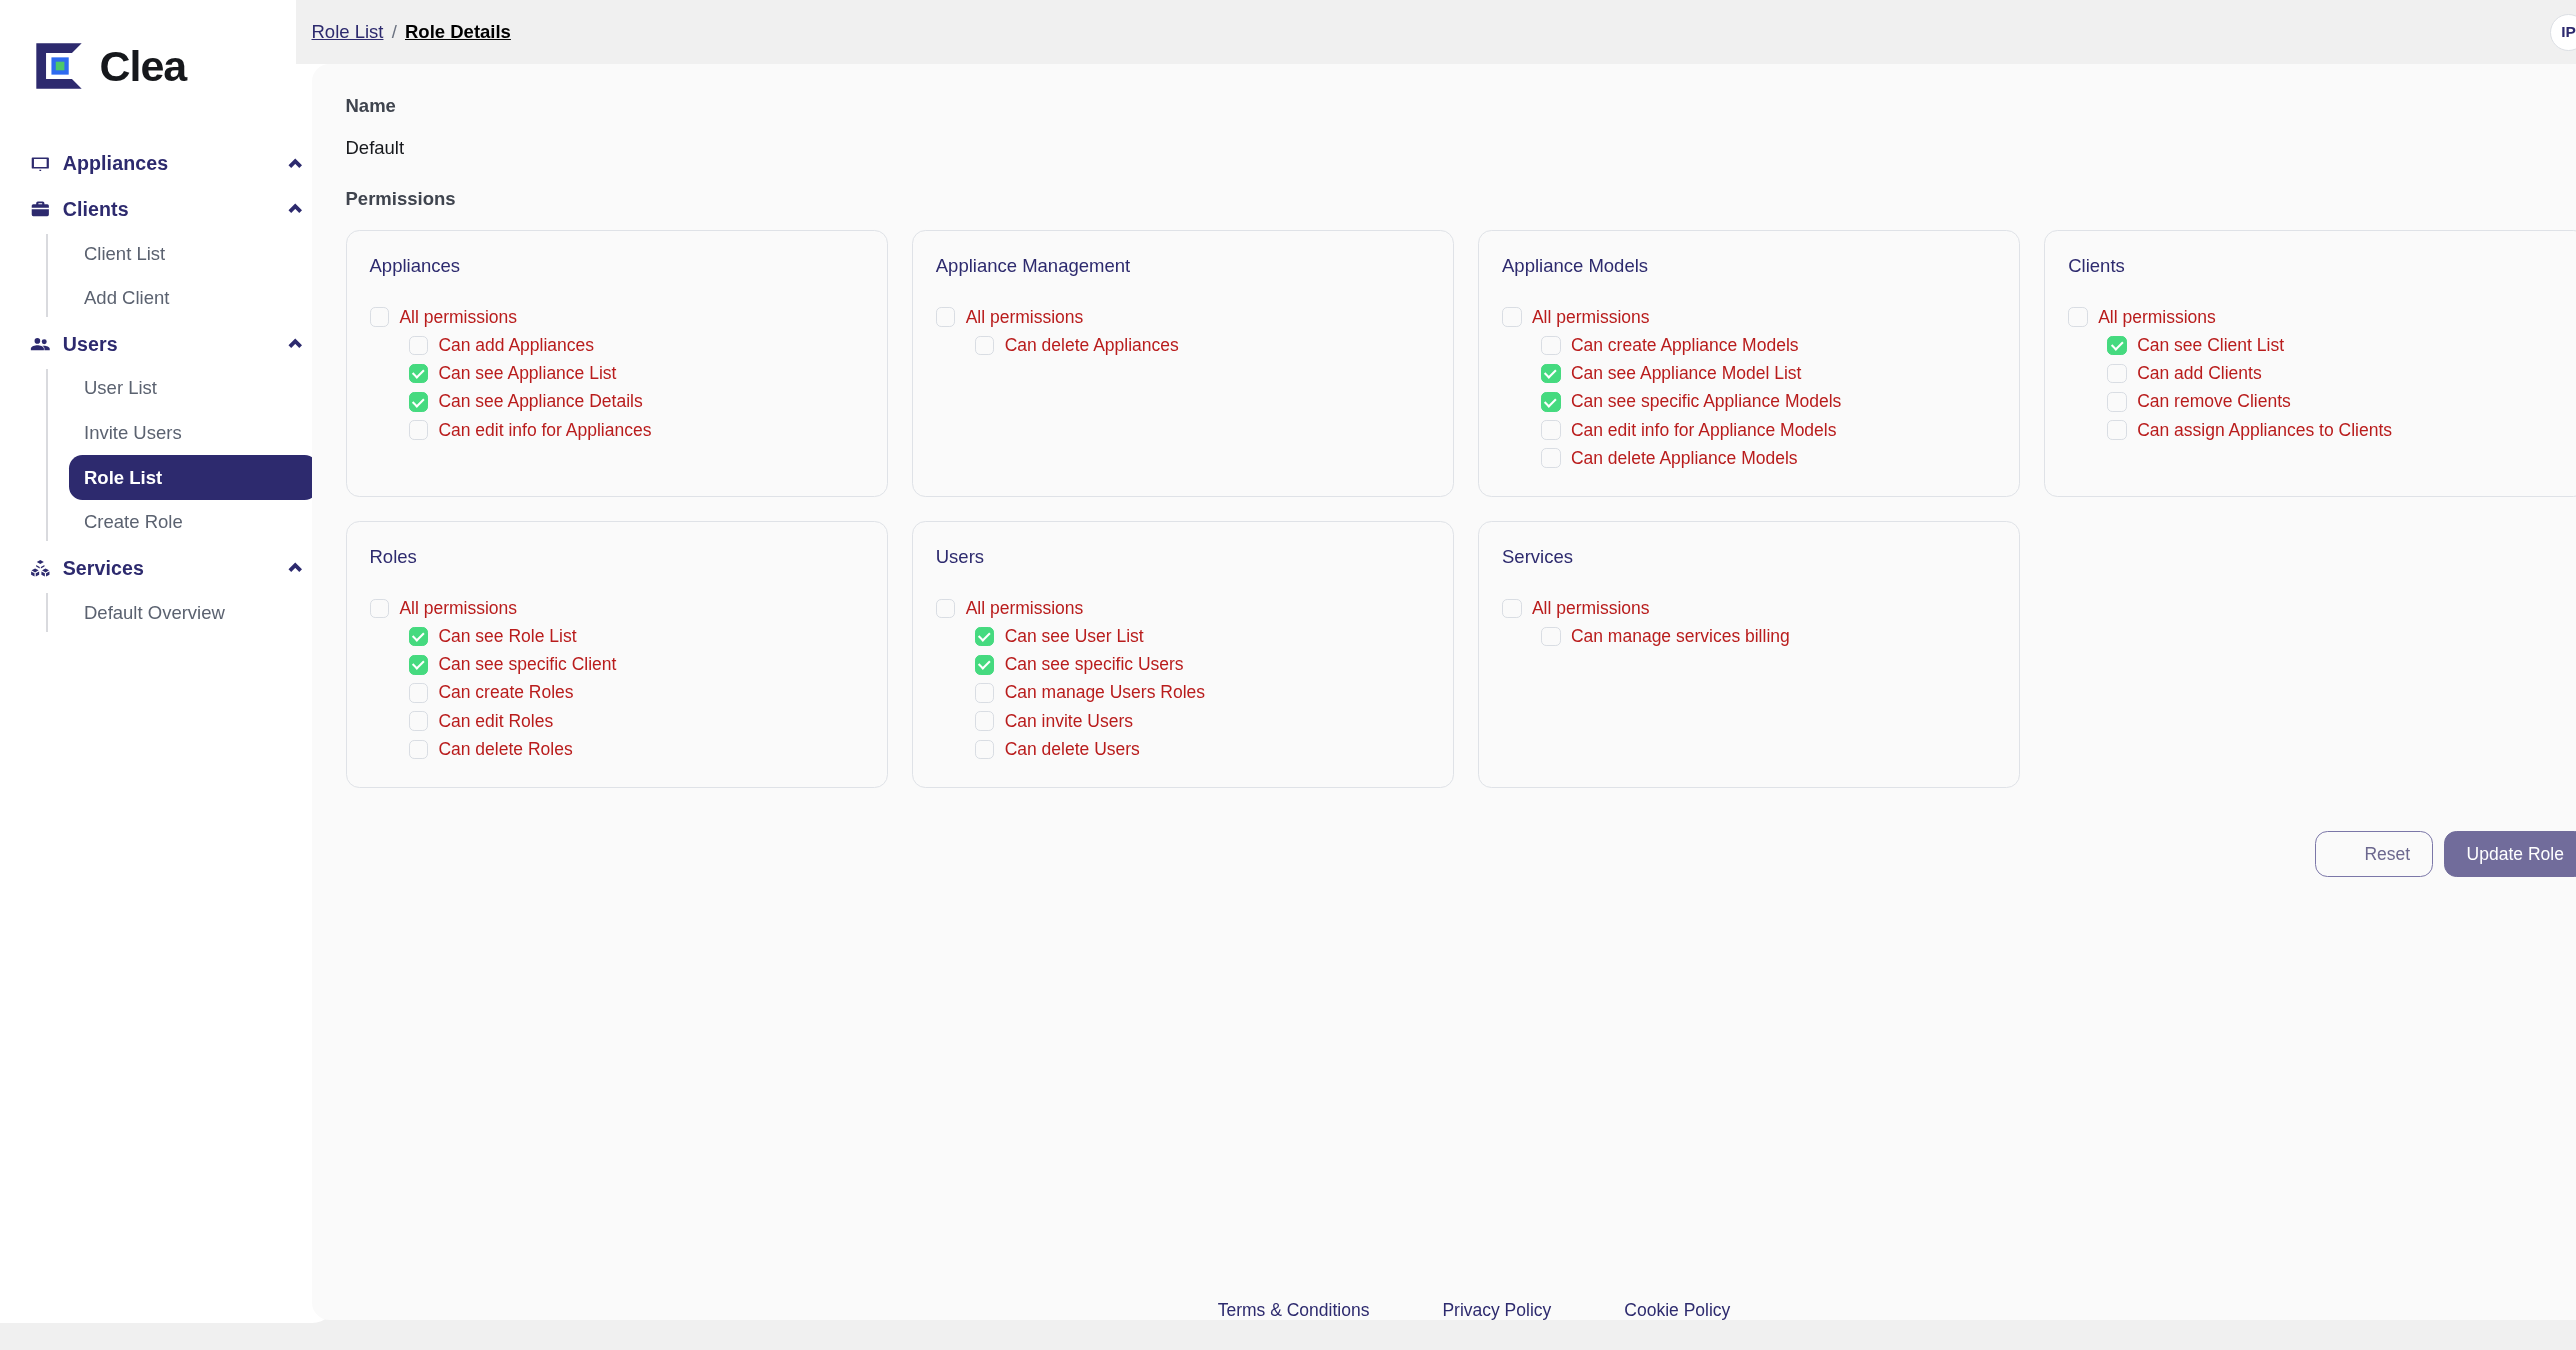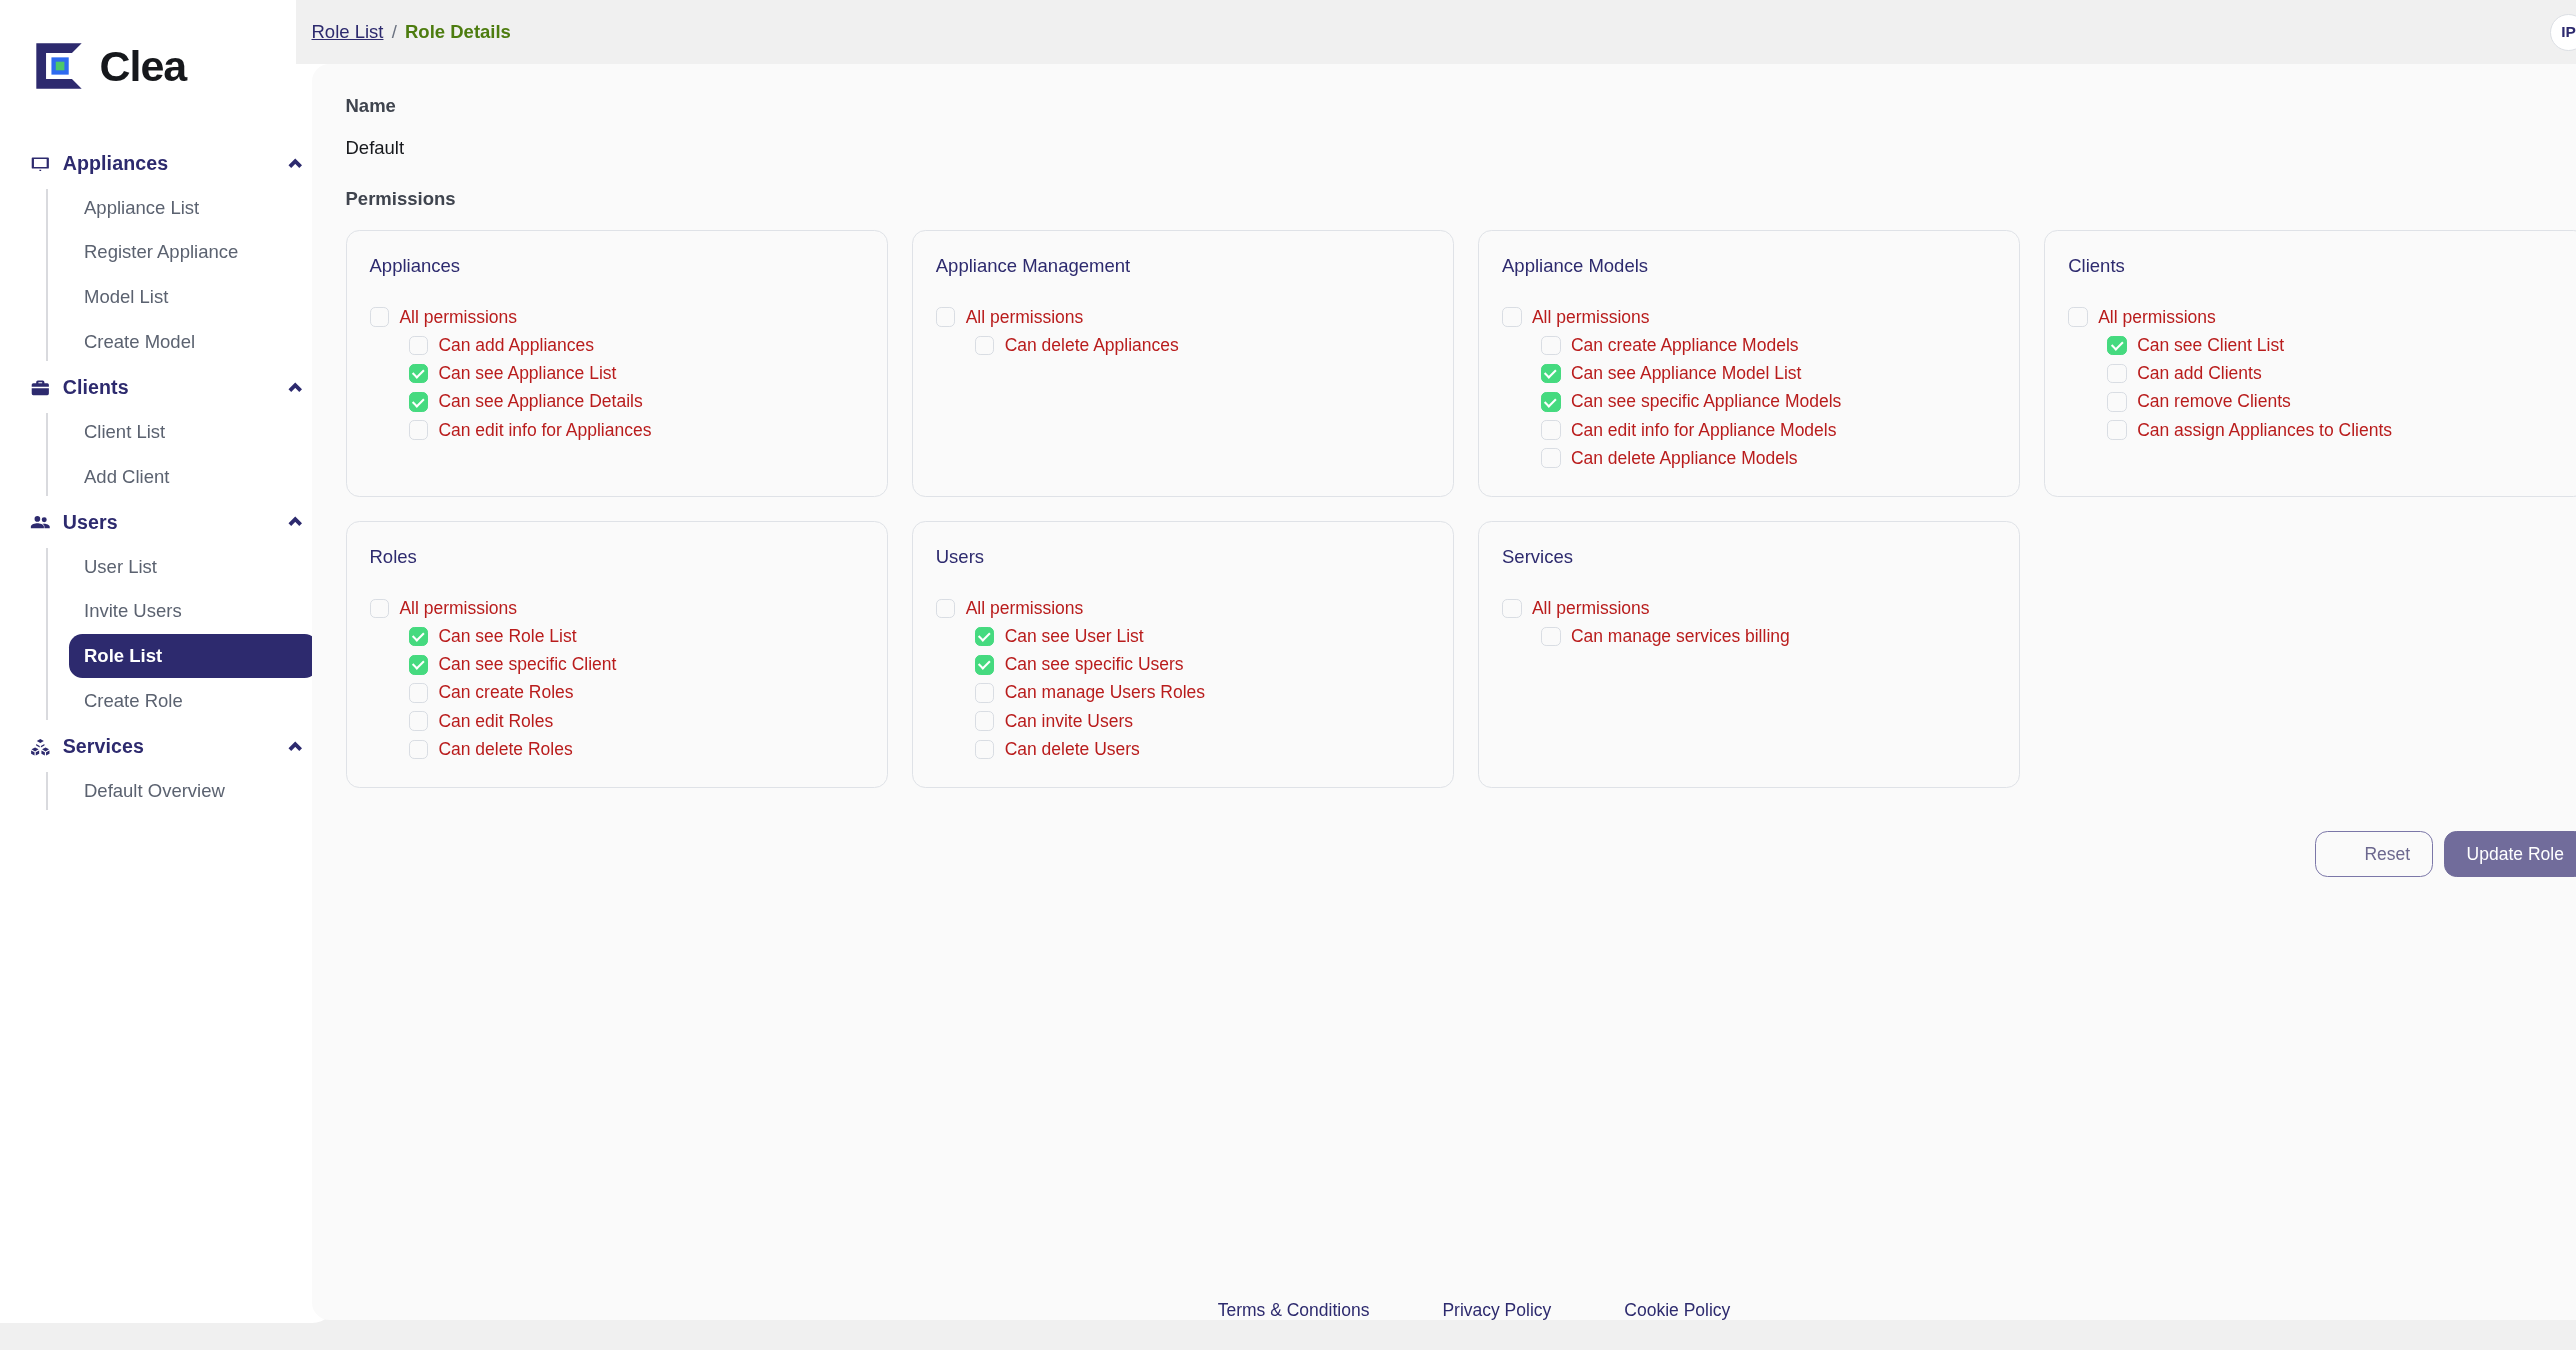--- a/index.html
+++ b/index.html
@@ -51,21 +51,21 @@
 
   
   .main { position: absolute; left: 296px; top: 0; right: 0; height: 1351px; }
   .topbar {
     height: 64px; display: flex; align-items: center;
     padding: 0 49px 0 15.5px; background: #f0f0f0;
   }
   .crumbs { display: flex; align-items: center; gap: 8.2px; font-size: 18.5px; }
   .crumb-link { color: #2d2a6e; text-decoration: underline; cursor: pointer; font-weight: 400; }
   .crumb-sep { color: #6b7280; }
-  .crumb-cur { color: #4d7c0f; font-weight: 700; }
+  .crumb-cur { color: #000000; font-weight: 700; text-decoration: underline; }
   .spacer { flex: 1; }
   .avatar {
     width: 37px; height: 37px; border-radius: 50%;
     background: #ffffff; border: 1.5px solid #dcdfe4;
     display: flex; align-items: center; justify-content: center;
     font-size: 15.5px; font-weight: 700; color: #2d2a6e; cursor: pointer;
   }
 
   .panel {
     margin: 0 15.5px 0 15.5px;
@@ -135,26 +135,20 @@
             <span class="group-icon">
               <svg viewBox="0 0 24 24">
                 <path d="M3 4h18a1 1 0 011 1v11a1 1 0 01-1 1H3a1 1 0 01-1-1V5a1 1 0 011-1zm1.6 1.8v9.4h14.8V5.8H4.6zM11 18.4h2v1.3h-2z"></path>
               </svg>
             </span>
             <span class="group-label">Appliances</span>
             <span class="chevron"><svg viewBox="0 0 24 24">
                 <polyline points="5,15 12,8 19,15"></polyline>
               </svg></span>
           </div>
-          <div class="sub-list">
-            <div class="sub-item">Appliance List</div>
-            <div class="sub-item">Register Appliance</div>
-            <div class="sub-item">Model List</div>
-            <div class="sub-item">Create Model</div>
-          </div>
         </div>
         <div class="nav-group">
           <div class="group-head">
             <span class="group-icon">
               <svg viewBox="0 0 24 24">
                 <path d="M9.2 3h5.6a2 2 0 012 2v1.2h3.4a1.8 1.8 0 011.8 1.8v2.2H2V8a1.8 1.8 0 011.8-1.8h3.4V5a2 2 0 012-2zm.6 3.2h4.4V5H9.8v1.2zM2 12h20v6.2A1.8 1.8 0 0120.2 20H3.8A1.8 1.8 0 012 18.2V12z"></path>
               </svg>
             </span>
             <span class="group-label">Clients</span>
             <span class="chevron"><svg viewBox="0 0 24 24">

